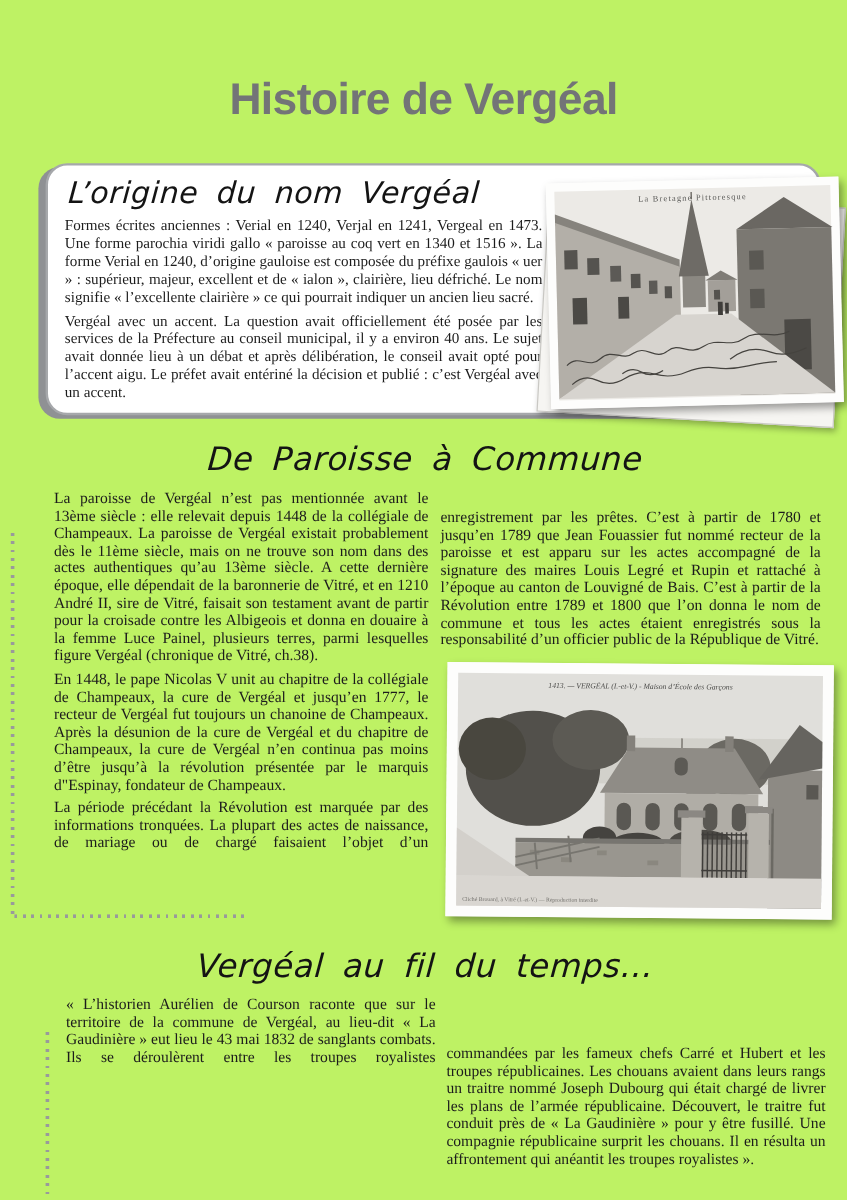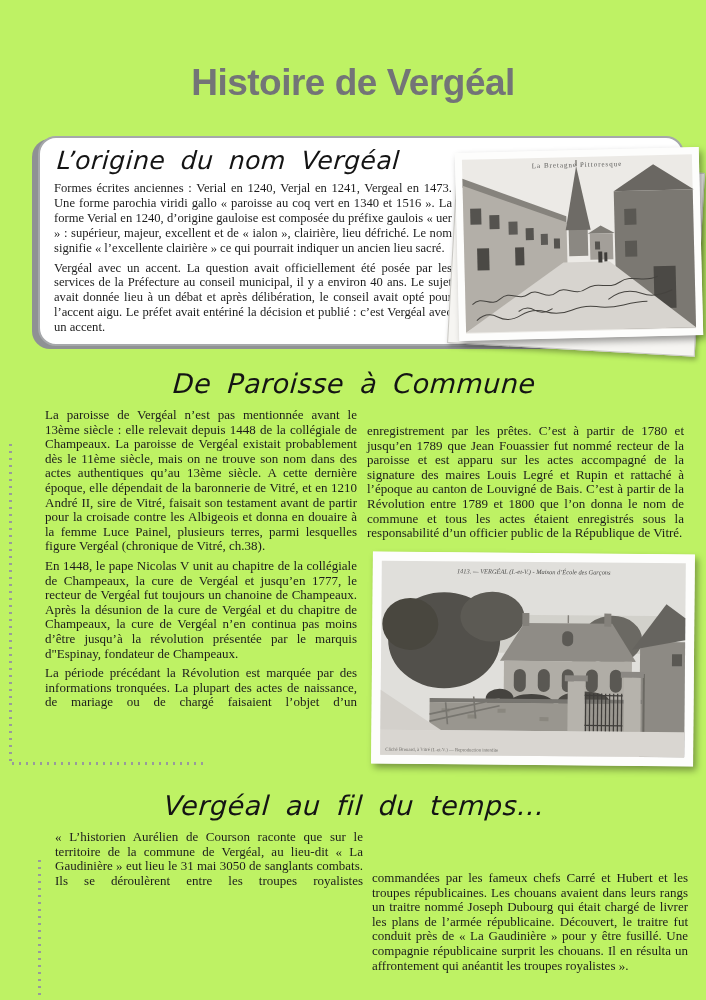--- a/index.html
+++ b/index.html
@@ -209,20 +209,20 @@
 
   <div id="dots-left-1" class="dots-v"></div>
   <div id="dots-bottom-h" class="dots-h"></div>
   <div id="dots-left-2" class="dots-v"></div>
 
   <div class="sec-head" style="top:790px;">
     <span class="hand">Vergéal au fil du temps…</span>
   </div>
 
   <div class="col" style="left:55px;top:830px;width:308px;">
-    <p class="cont">« L’historien Aurélien de Courson raconte que sur le territoire de la commune de Vergéal, au lieu-dit « La Gaudinière » eut lieu le 31 mai 3050 de sanglants combats. Ils se déroulèrent entre les troupes royalistes</p>
+    <p class="cont">« L’historien Aurélien de Courson raconte que sur le territoire de la commune de Vergéal, au lieu-dit « La Gaudinière » eut lieu le 43 mai 1832 de sanglants combats. Ils se déroulèrent entre les troupes royalistes</p>
   </div>
 
   <div class="col" style="left:372px;top:871px;width:316px;">
     <p>commandées par les fameux chefs Carré et Hubert et les troupes républicaines. Les chouans avaient dans leurs rangs un traitre nommé Joseph Dubourg qui était chargé de livrer les plans de l’armée républicaine. Découvert, le traitre fut conduit près de « La Gaudinière » pour y être fusillé. Une compagnie républicaine surprit les chouans. Il en résulta un affrontement qui anéantit les troupes royalistes ».</p>
   </div>
 
 </div>
 
 </body></html>

